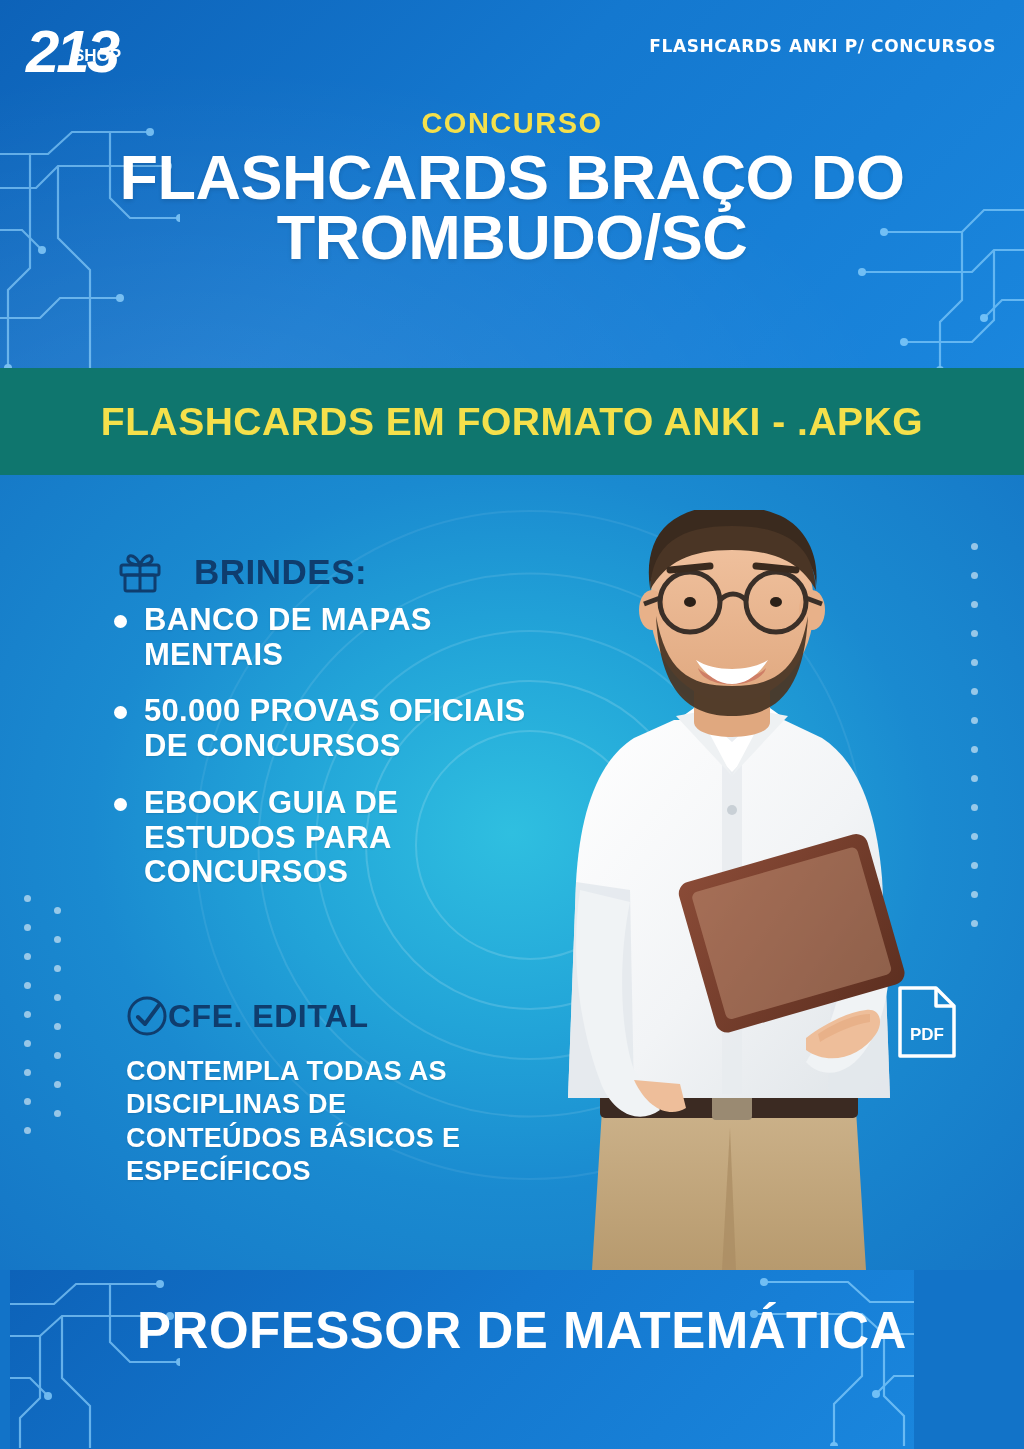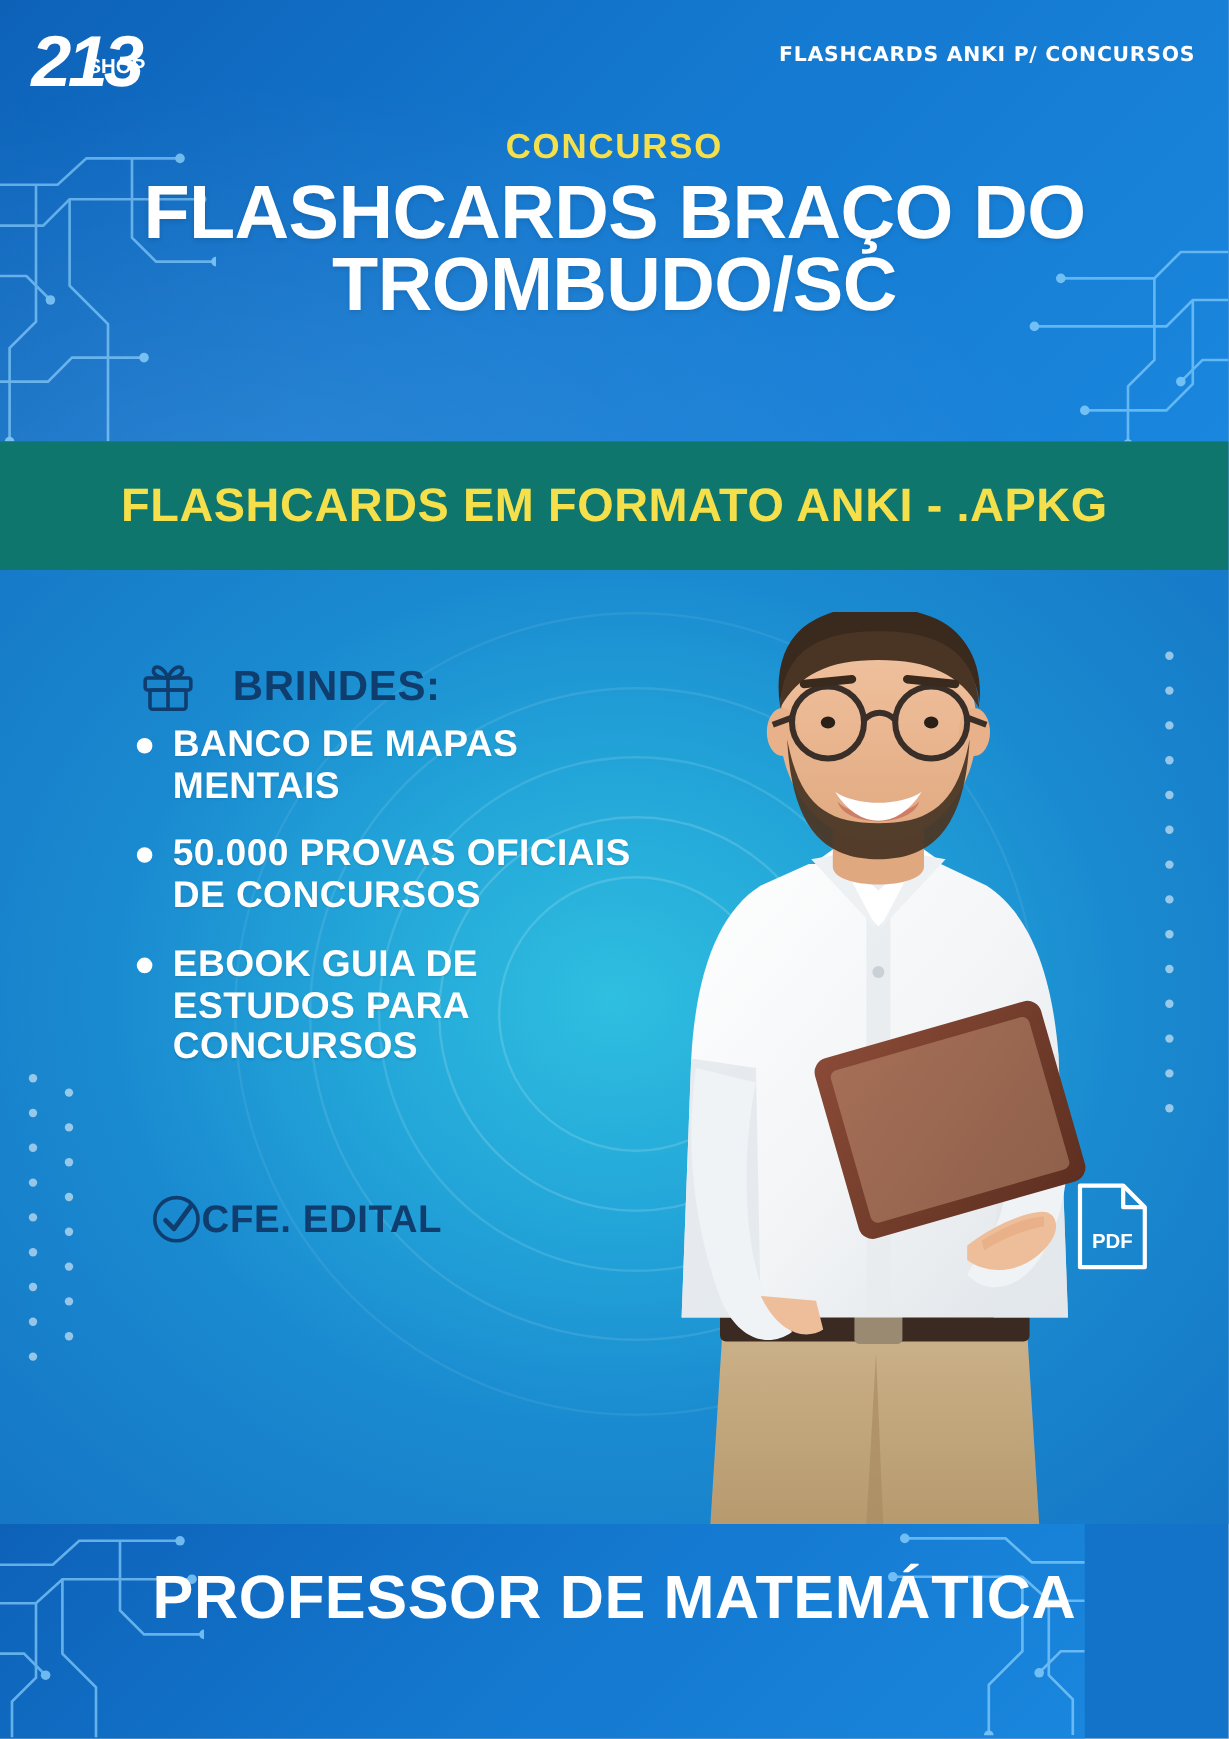--- a/index.html
+++ b/index.html
@@ -175,21 +175,21 @@
     z-index: 4;
   }
 
   .pdf-badge {
     position: absolute; right: 66px; bottom: 210px; width: 62px; height: 76px;
     z-index: 6;
   }
 
   
   .bottom-band {
-    position: absolute; left: 0; top: 1270px; width: 904px; height: 179px;
+    position: absolute; left: 10px; top: 1270px; width: 904px; height: 179px;
     background: linear-gradient(135deg, #0d62b8 0%, #1478cf 50%, #1a86dd 100%);
     overflow: hidden;
   }
   .role {
     position: absolute; left: 0; top: 34px; width: 1024px;
     text-align: center;
     color: #ffffff;
     font-size: 51px;
     font-weight: bold;
     line-height: 1.06;
@@ -417,20 +417,21 @@
       <li>EBOOK GUIA DE ESTUDOS PARA CONCURSOS</li>
     </ul>
 
     <div class="cfe-head">
       <svg class="check-icon" viewBox="0 0 42 42">
         <circle cx="21" cy="21" r="18" fill="none" stroke="#0f3d6e" stroke-width="3"></circle>
         <path d="M12 22 L19 29 L33 10" fill="none" stroke="#0f3d6e" stroke-width="4" stroke-linecap="round" stroke-linejoin="round"></path>
       </svg>
       <span class="txt">CFE. EDITAL</span>
     </div>
+    <div class="cfe-body">CONTEMPLA TODAS AS DISCIPLINAS DE CONTEÚDOS BÁSICOS E ESPECÍFICOS</div>
 
     <svg class="pdf-badge" viewBox="0 0 62 76">
       <path d="M4 4 H40 L58 22 V72 H4 Z" fill="none" stroke="#ffffff" stroke-width="3.5" stroke-linejoin="round"></path>
       <path d="M40 4 V22 H58" fill="none" stroke="#ffffff" stroke-width="3.5" stroke-linejoin="round"></path>
       <text x="31" y="56" text-anchor="middle" fill="#ffffff" font-size="17" font-weight="bold" font-family="Liberation Sans, sans-serif">PDF</text>
     </svg>
   </div>
 
   <div class="bottom-band">
     <svg class="circuit" style="left:0; top:8px; width:170px; height:170px;" viewBox="0 0 170 170">

